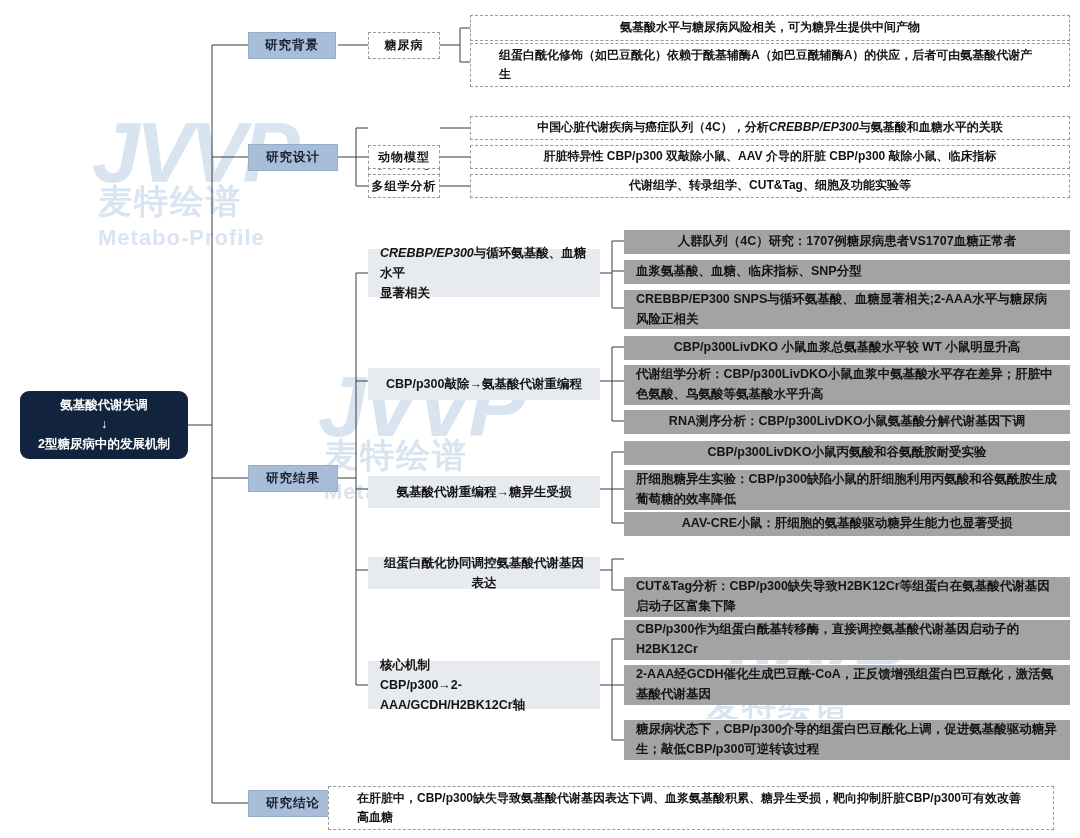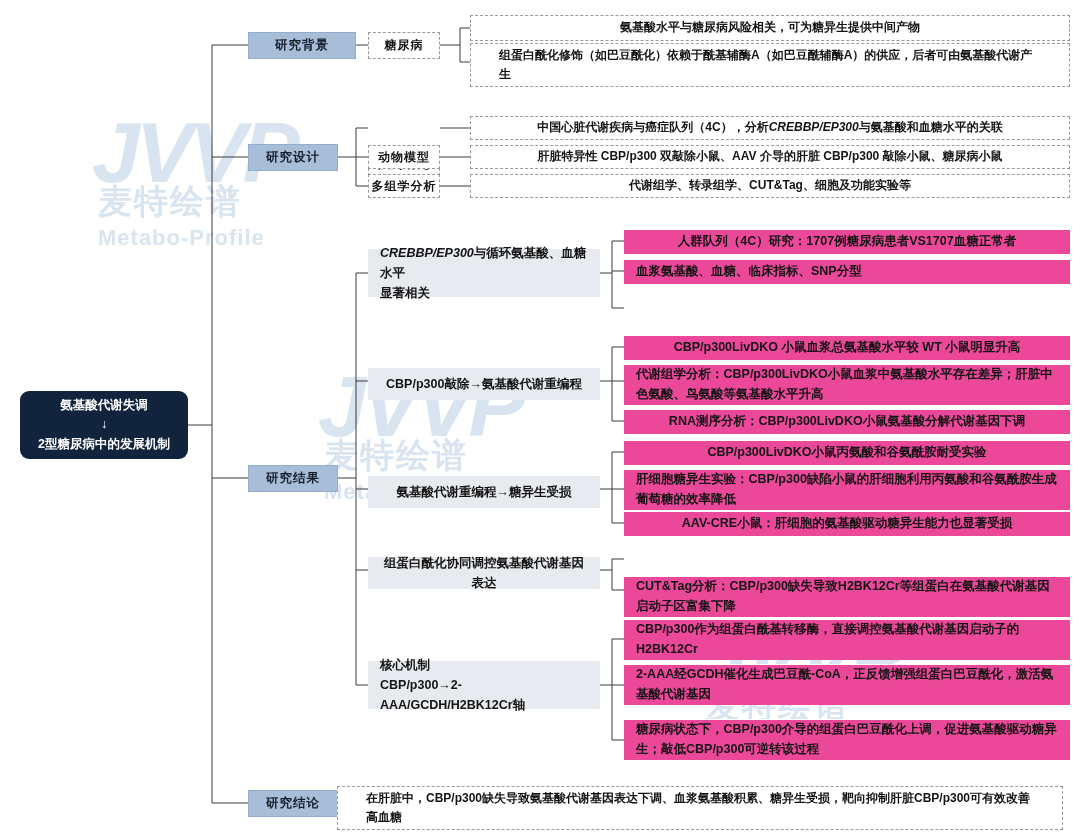--- a/index.html
+++ b/index.html
@@ -51,21 +51,21 @@
   
   .leaf-dash{
     border:1px dashed #9a9a9a;background:#ffffff;color:#141414;
     font-size:12px;font-weight:bold;line-height:1.6;
     padding:4px 28px;
   }
   .leaf-dash.ctr{justify-content:center;text-align:center;}
 
   
   .leaf-grey{
-    background:#ec4899;color:#141414;
+    background:#a3a3a3;color:#141414;
     font-size:12.5px;font-weight:bold;line-height:1.58;
     padding:4px 12px;border-top:1px solid #ffffff;
   }
   .leaf-grey.ctr{justify-content:center;text-align:center;}
 
   
   .cat-grey{
     background:#e7eaee;color:#141414;
     font-size:12.5px;font-weight:bold;line-height:1.6;
     padding:16px 12px;
@@ -163,21 +163,21 @@
   </svg>
 
   <div class="node root" style="left:20px;top:391px;width:168px;height:68px;">
     <div class="txt">
       <div>氨基酸代谢失调</div>
       <div>↓</div>
       <div>2型糖尿病中的发展机制</div>
     </div>
   </div>
 
-  <div class="node lvl1" style="left:248px;top:32px;width:108px;height:27px;">
+  <div class="node lvl1" style="left:248px;top:32px;width:88px;height:27px;">
     <span class="txt">研究背景</span>
   </div>
   <div class="node lvl1" style="left:248px;top:144px;width:90px;height:27px;">
     <span class="txt">研究设计</span>
   </div>
   <div class="node lvl1" style="left:248px;top:465px;width:90px;height:27px;">
     <span class="txt">研究结果</span>
   </div>
   <div class="node lvl1" style="left:248px;top:790px;width:90px;height:27px;">
     <span class="txt">研究结论</span>
@@ -200,35 +200,38 @@
     <span class="txt">动物模型</span>
   </div>
   <div class="node chip-dash" style="left:368px;top:174px;width:72px;height:24px;">
     <span class="txt">多组学分析</span>
   </div>
 
   <div class="node leaf-dash ctr" style="left:470px;top:116px;width:600px;height:24px;">
     <span class="txt">中国心脏代谢疾病与癌症队列（4C），分析<span class="ital">CREBBP/EP300</span>与氨基酸和血糖水平的关联</span>
   </div>
   <div class="node leaf-dash ctr" style="left:470px;top:145px;width:600px;height:24px;">
-    <span class="txt">肝脏特异性 CBP/p300 双敲除小鼠、AAV 介导的肝脏 CBP/p300 敲除小鼠、糖尿病小鼠</span>
+    <span class="txt">肝脏特异性 CBP/p300 双敲除小鼠、AAV 介导的肝脏 CBP/p300 敲除小鼠、临床指标</span>
   </div>
   <div class="node leaf-dash ctr" style="left:470px;top:174px;width:600px;height:24px;">
     <span class="txt">代谢组学、转录组学、CUT&amp;Tag、细胞及功能实验等</span>
   </div>
 
   <div class="node cat-grey" style="left:368px;top:249px;width:232px;height:48px;">
     <span class="txt"><span class="ital">CREBBP/EP300</span>与循环氨基酸、血糖水平<br>显著相关</span>
   </div>
   <div class="node leaf-grey ctr" style="left:624px;top:229px;width:446px;height:25px;">
     <span class="txt">人群队列（4C）研究：1707例糖尿病患者VS1707血糖正常者</span>
   </div>
   <div class="node leaf-grey" style="left:624px;top:259px;width:446px;height:25px;">
     <span class="txt">血浆氨基酸、血糖、临床指标、SNP分型</span>
   </div>
+  <div class="node leaf-grey" style="left:624px;top:289px;width:446px;height:40px;">
+    <span class="txt">CREBBP/EP300 SNPS与循环氨基酸、血糖显著相关;2-AAA水平与糖尿病风险正相关</span>
+  </div>
 
   <div class="node cat-grey ctr" style="left:368px;top:368px;width:232px;height:27px;">
     <span class="txt">CBP/p300敲除→氨基酸代谢重编程</span>
   </div>
   <div class="node leaf-grey ctr" style="left:624px;top:335px;width:446px;height:25px;">
     <span class="txt">CBP/p300LivDKO 小鼠血浆总氨基酸水平较 WT 小鼠明显升高</span>
   </div>
   <div class="node leaf-grey" style="left:624px;top:364px;width:446px;height:41px;">
     <span class="txt">代谢组学分析：CBP/p300LivDKO小鼠血浆中氨基酸水平存在差异；肝脏中色氨酸、鸟氨酸等氨基酸水平升高</span>
   </div>
@@ -262,17 +265,17 @@
   <div class="node leaf-grey" style="left:624px;top:619px;width:446px;height:41px;">
     <span class="txt">CBP/p300作为组蛋白酰基转移酶，直接调控氨基酸代谢基因启动子的H2BK12Cr</span>
   </div>
   <div class="node leaf-grey" style="left:624px;top:664px;width:446px;height:41px;">
     <span class="txt">2-AAA经GCDH催化生成巴豆酰-CoA，正反馈增强组蛋白巴豆酰化，激活氨基酸代谢基因</span>
   </div>
   <div class="node leaf-grey" style="left:624px;top:719px;width:446px;height:41px;">
     <span class="txt">糖尿病状态下，CBP/p300介导的组蛋白巴豆酰化上调，促进氨基酸驱动糖异生；敲低CBP/p300可逆转该过程</span>
   </div>
 
-  <div class="node leaf-dash" style="left:337px;top:786px;width:726px;height:44px;">
+  <div class="node leaf-dash" style="left:328px;top:786px;width:726px;height:44px;">
     <span class="txt">在肝脏中，CBP/p300缺失导致氨基酸代谢基因表达下调、血浆氨基酸积累、糖异生受损，靶向抑制肝脏CBP/p300可有效改善高血糖</span>
   </div>
 
 </div>
 
 </body></html>

